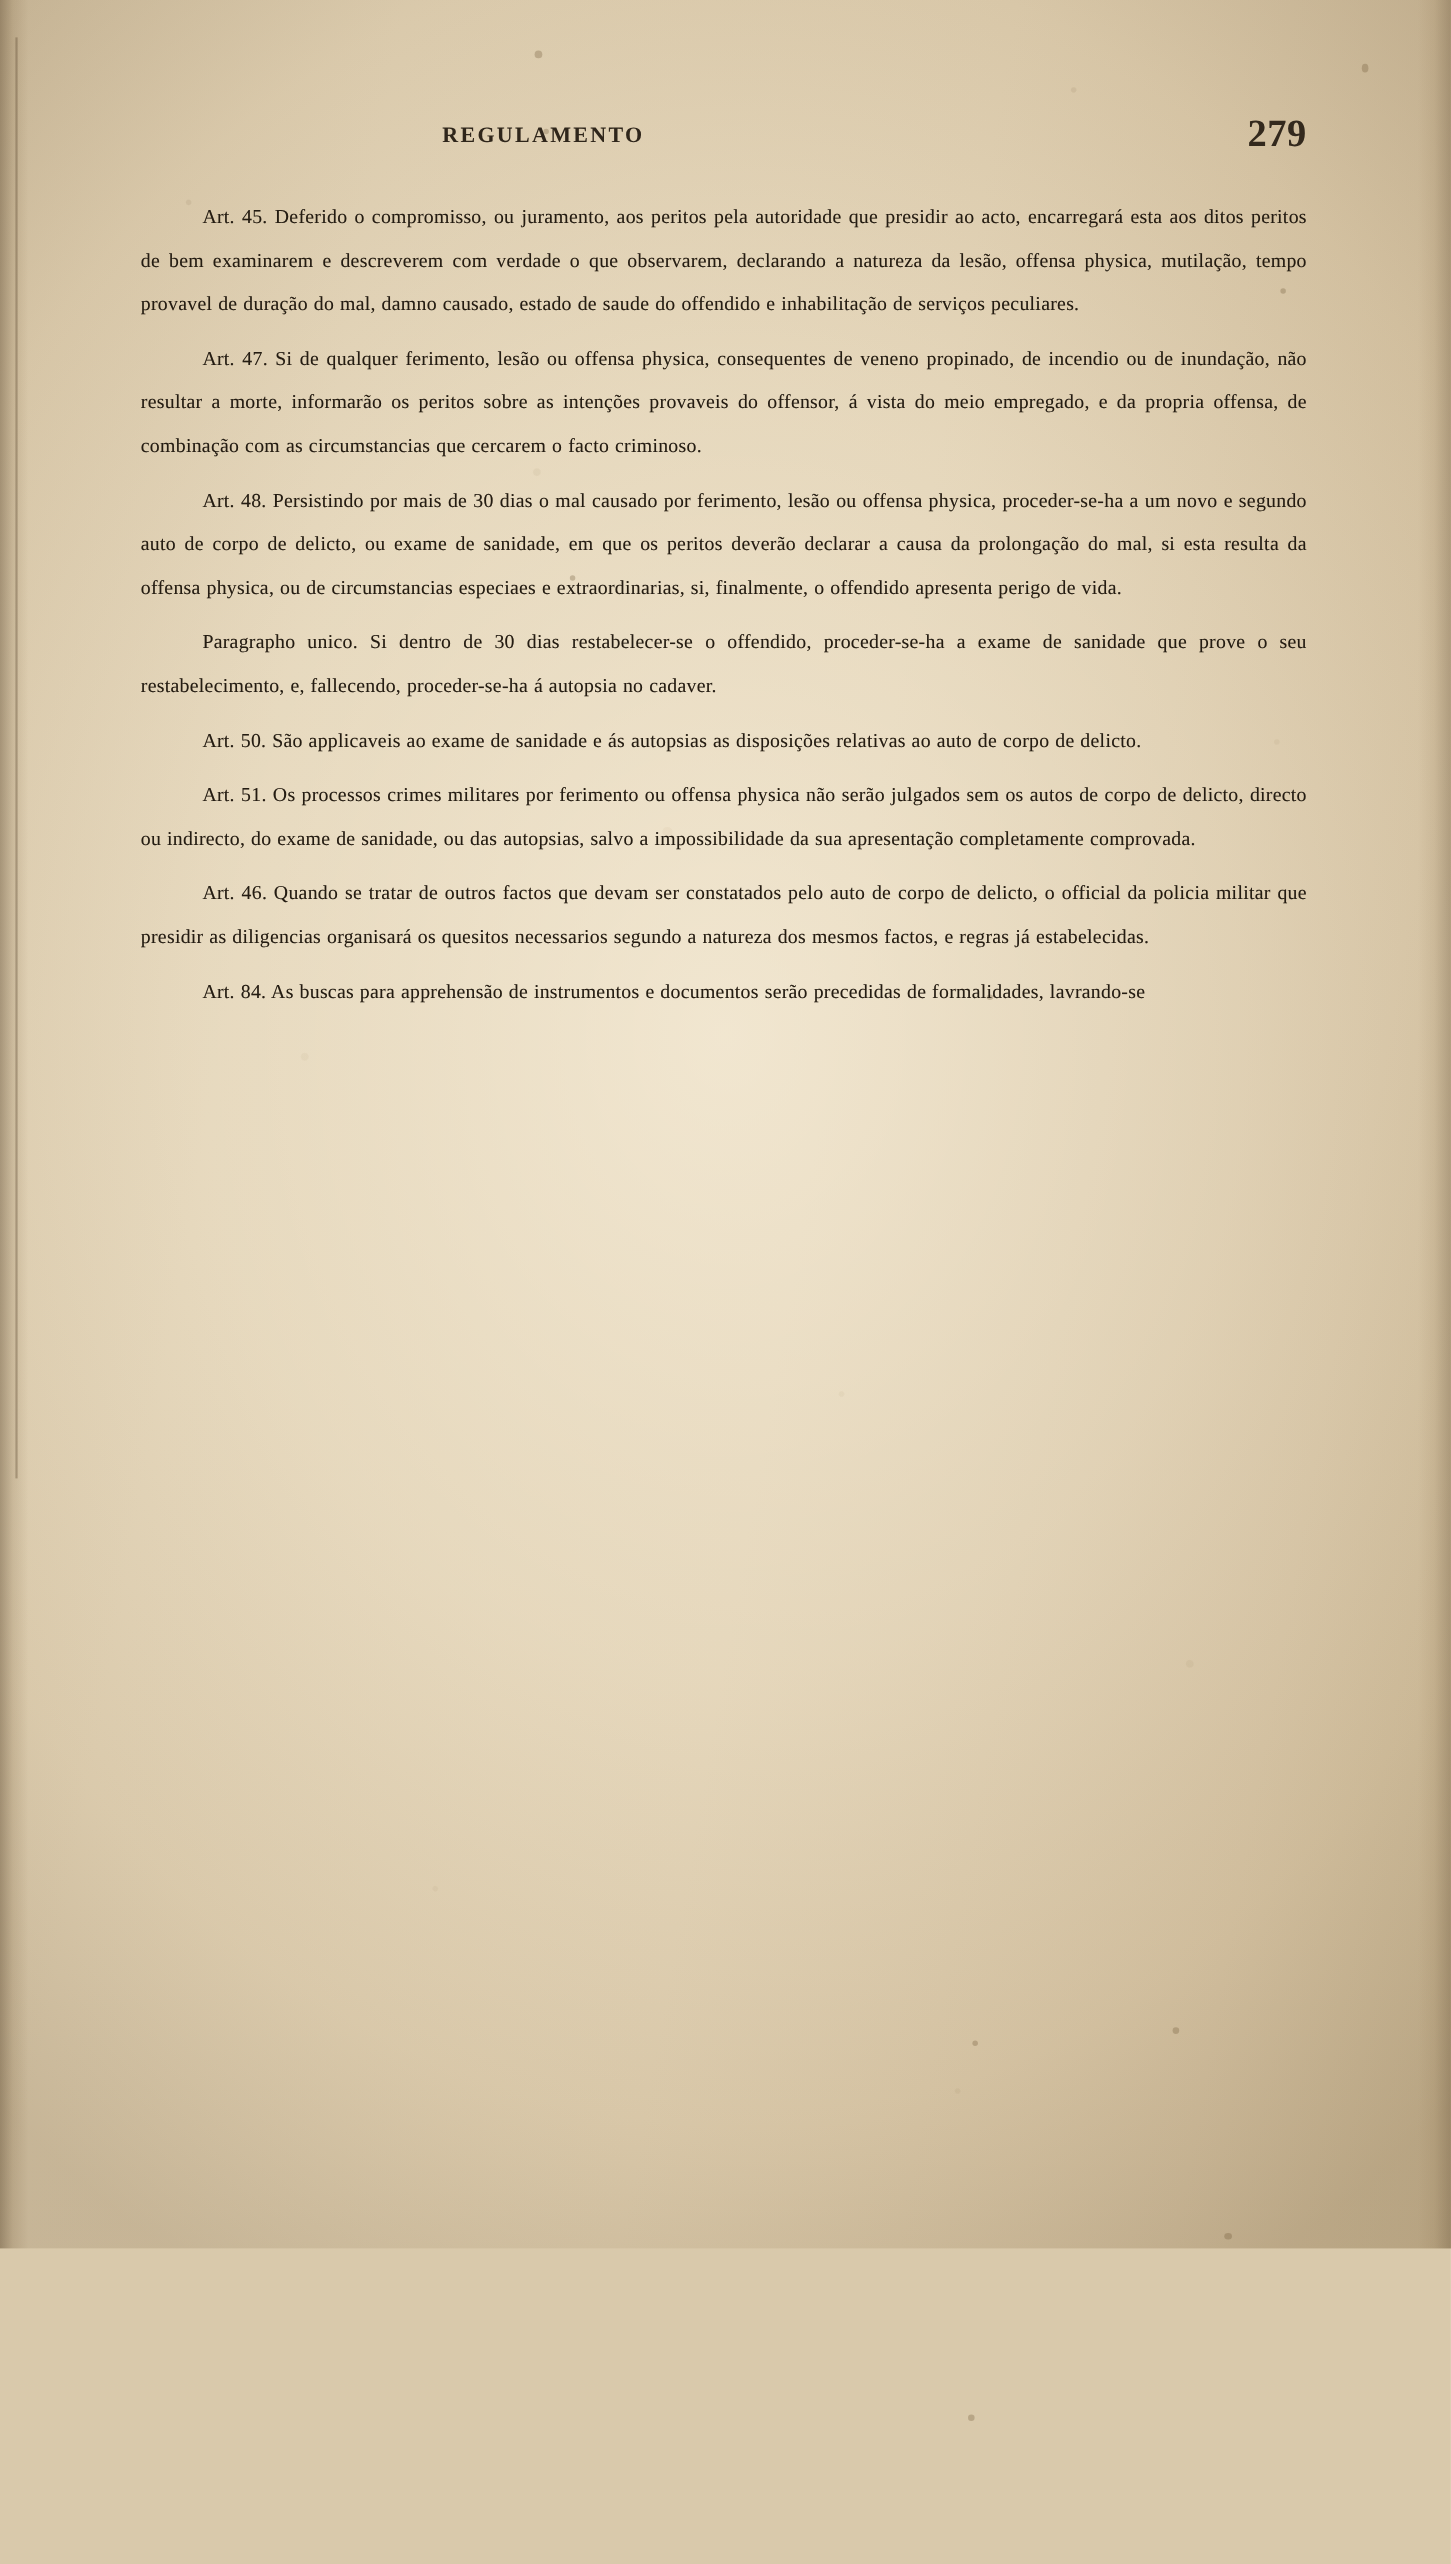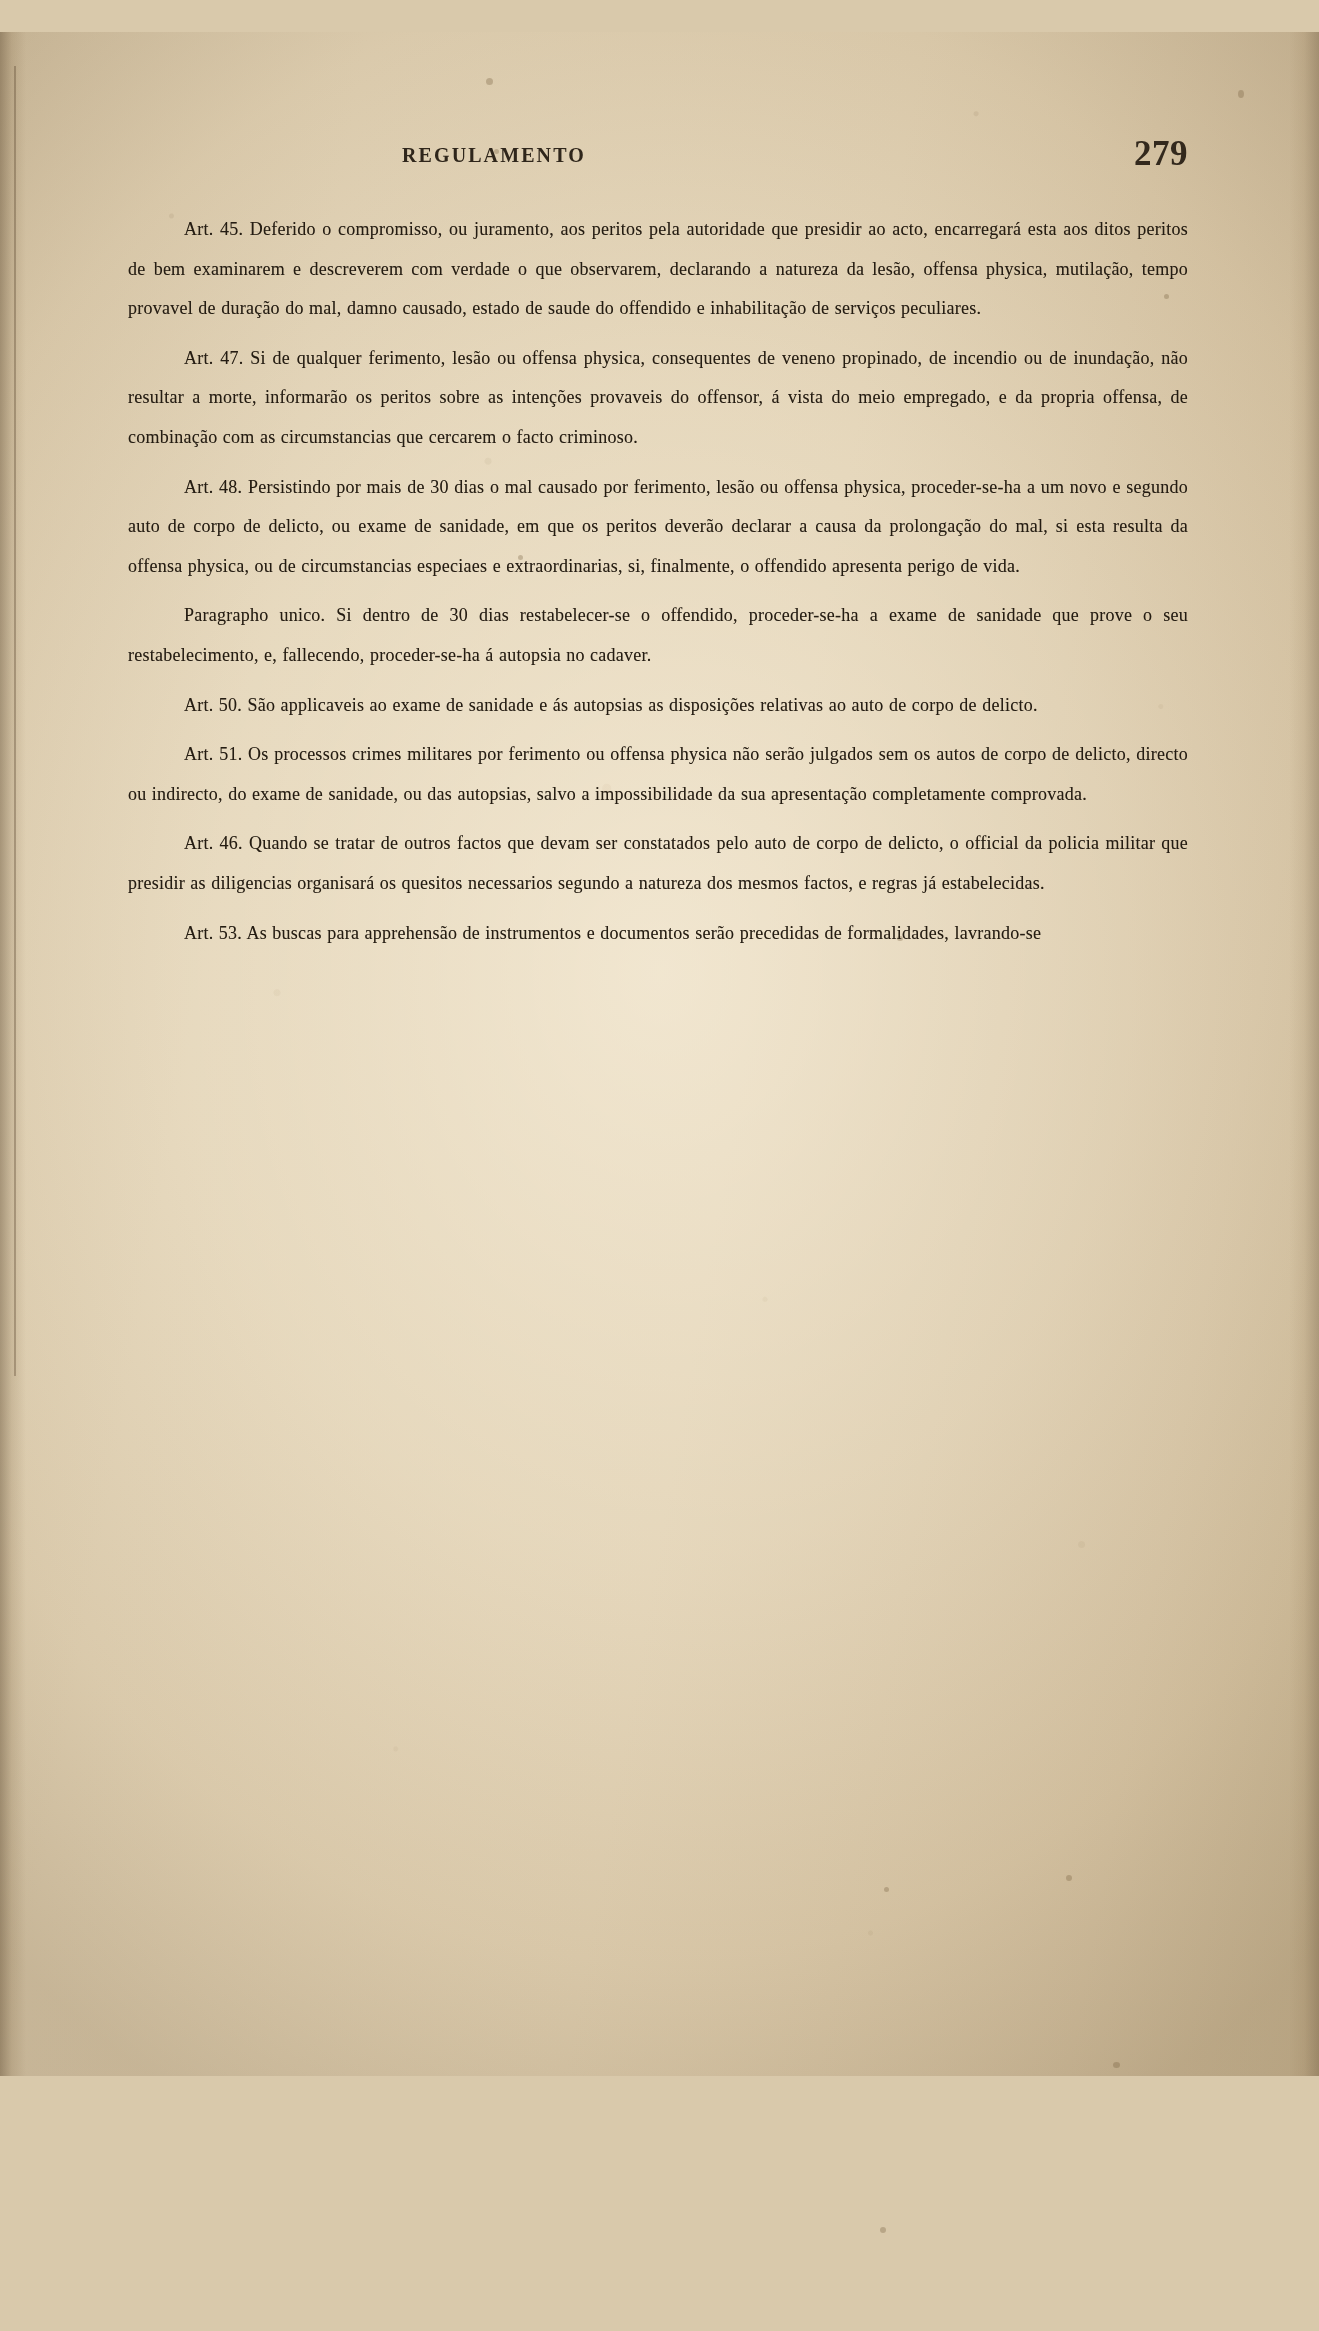--- a/index.html
+++ b/index.html
@@ -16,21 +16,20 @@
 
   
   .page {
     position: relative;
     width: 1319px;
     height: 2044px;
     background:
       radial-gradient(ellipse 78% 62% at 50% 46%, rgba(255,248,232,0.55) 0%, rgba(255,248,232,0.18) 46%, rgba(160,134,96,0.12) 78%, rgba(120,96,62,0.26) 100%),
       linear-gradient(100deg, #ddcdaf 0%, #e2d3b6 22%, #e0d0b2 55%, #d6c4a4 85%, #cdbb99 100%);
     box-sizing: border-box;
-    margin-top: 32px;
   }
 
   
   .texture {
     position: absolute;
     inset: 0;
     pointer-events: none;
     background-image:
       radial-gradient(circle at 13% 9%, rgba(120,96,60,0.10) 0 2px, transparent 3px),
       radial-gradient(circle at 74% 4%, rgba(120,96,60,0.10) 0 2px, transparent 3px),
@@ -173,17 +172,17 @@
     </div>
 
     <div class="body-text">
       <p class="para">Art. 45. Deferido o compromisso, ou juramento, aos peritos pela autoridade que presidir ao acto, encarregará esta aos ditos peritos de bem examinarem e descreverem com verdade o que observarem, declarando a natureza da lesão, offensa physica, mutilação, tempo provavel de duração do mal, damno causado, estado de saude do offendido e inhabilitação de serviços peculiares.</p>
       <p class="para">Art. 47. Si de qualquer ferimento, lesão ou offensa physica, consequentes de veneno propinado, de incendio ou de inundação, não resultar a morte, informarão os peritos sobre as intenções provaveis do offensor, á vista do meio empregado, e da propria offensa, de combinação com as circumstancias que cercarem o facto criminoso.</p>
       <p class="para">Art. 48. Persistindo por mais de 30 dias o mal causado por ferimento, lesão ou offensa physica, proceder-se-ha a um novo e segundo auto de corpo de delicto, ou exame de sanidade, em que os peritos deverão declarar a causa da prolongação do mal, si esta resulta da offensa physica, ou de circumstancias especiaes e extraordinarias, si, finalmente, o offendido apresenta perigo de vida.</p>
       <p class="para">Paragrapho unico. Si dentro de 30 dias restabelecer-se o offendido, proceder-se-ha a exame de sanidade que prove o seu restabelecimento, e, fallecendo, proceder-se-ha á autopsia no cadaver.</p>
       <p class="para tight">Art. 50. São applicaveis ao exame de sanidade e ás autopsias as disposições relativas ao auto de corpo de delicto.</p>
       <p class="para tight">Art. 51. Os processos crimes militares por ferimento ou offensa physica não serão julgados sem os autos de corpo de delicto, directo ou indirecto, do exame de sanidade, ou das autopsias, salvo a impossibilidade da sua apresentação completamente comprovada.</p>
       <p class="para">Art. 46. Quando se tratar de outros factos que devam ser constatados pelo auto de corpo de delicto, o official da policia militar que presidir as diligencias organisará os quesitos necessarios segundo a natureza dos mesmos factos, e regras já estabelecidas.</p>
-      <p class="para">Art. 53. As buscas para apprehensão de instrumentos e documentos serão precedidas de formalidades, lavrando-se</p>
+      <p class="para">Art. 84. As buscas para apprehensão de instrumentos e documentos serão precedidas de formalidades, lavrando-se</p>
     </div>
 
   </div>
 </div>
 
 </body></html>

